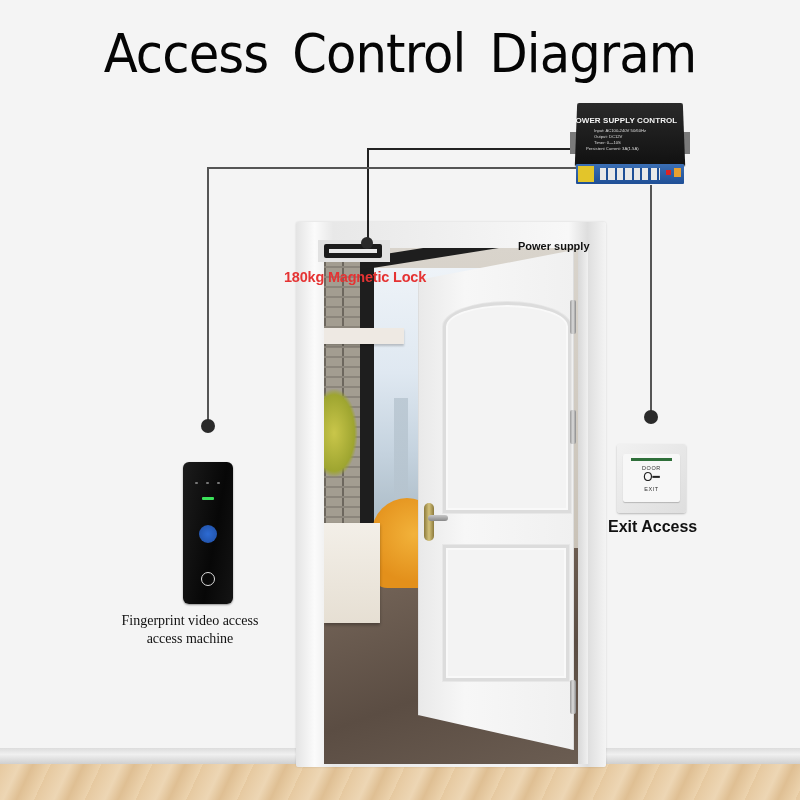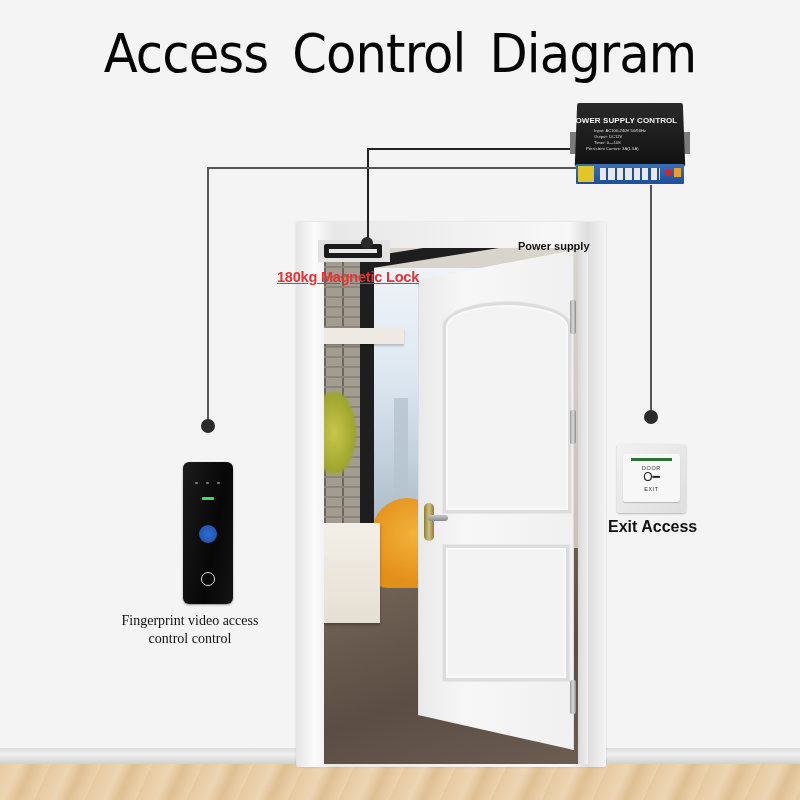--- a/index.html
+++ b/index.html
@@ -83,23 +83,22 @@
     .hinge { left: 570px; width: 6px; height: 34px; background: linear-gradient(90deg, #9a9a9a, #dcdcdc, #8a8a8a); border-radius: 2px; }
     .jamb-right { left: 578px; top: 248px; width: 10px; height: 516px; background: linear-gradient(90deg, #d8d8d8, #f0f0f0); }
     
     .mag-lock {
       left: 324px; top: 244px; width: 58px; height: 14px;
       background: #1b1b1b; border-radius: 2px;
     }
     .mag-lock::after { content: ""; position: absolute; left: 5px; top: 5px; width: 48px; height: 4px; background: #e8e8e8; }
     .mag-lock-bg { left: 318px; top: 240px; width: 72px; height: 22px; background: #e2e2e2; }
     .lock-label {
-      left: 277px; top: 269px; font-size: 14.5px; font-weight: bold; color: #e53333;
+      left: 284px; top: 269px; font-size: 14.5px; font-weight: bold; color: #e53333;
       letter-spacing: -0.2px;
-      text-decoration: underline;
     }
     
     .psu {
       left: 570px; top: 102px; width: 120px; height: 88px;
     }
     .psu-body {
       position: absolute; left: 6px; top: 0; width: 108px; height: 64px;
       background: linear-gradient(#2a2a2a, #111);
       border-radius: 2px;
       transform: perspective(200px) rotateX(8deg);
@@ -222,21 +221,21 @@
 <div class="abs psu-label">Power supply</div>
 
 <div class="abs reader">
   <div class="reader-dots"></div>
   <div class="reader-led"></div>
   <div class="reader-fp"></div>
   <div class="reader-bell"></div>
 </div>
 <div class="abs reader-label">
   <div>Fingerprint video access</div>
-  <div>control control</div>
+  <div>access machine</div>
 </div>
 
 <div class="abs exit-btn">
   <div class="exit-inner">
     <div class="exit-stripe"></div>
     <div class="exit-door-text">DOOR</div>
     <div class="exit-key">O━</div>
     <div class="exit-exit-text">EXIT</div>
   </div>
 </div>

